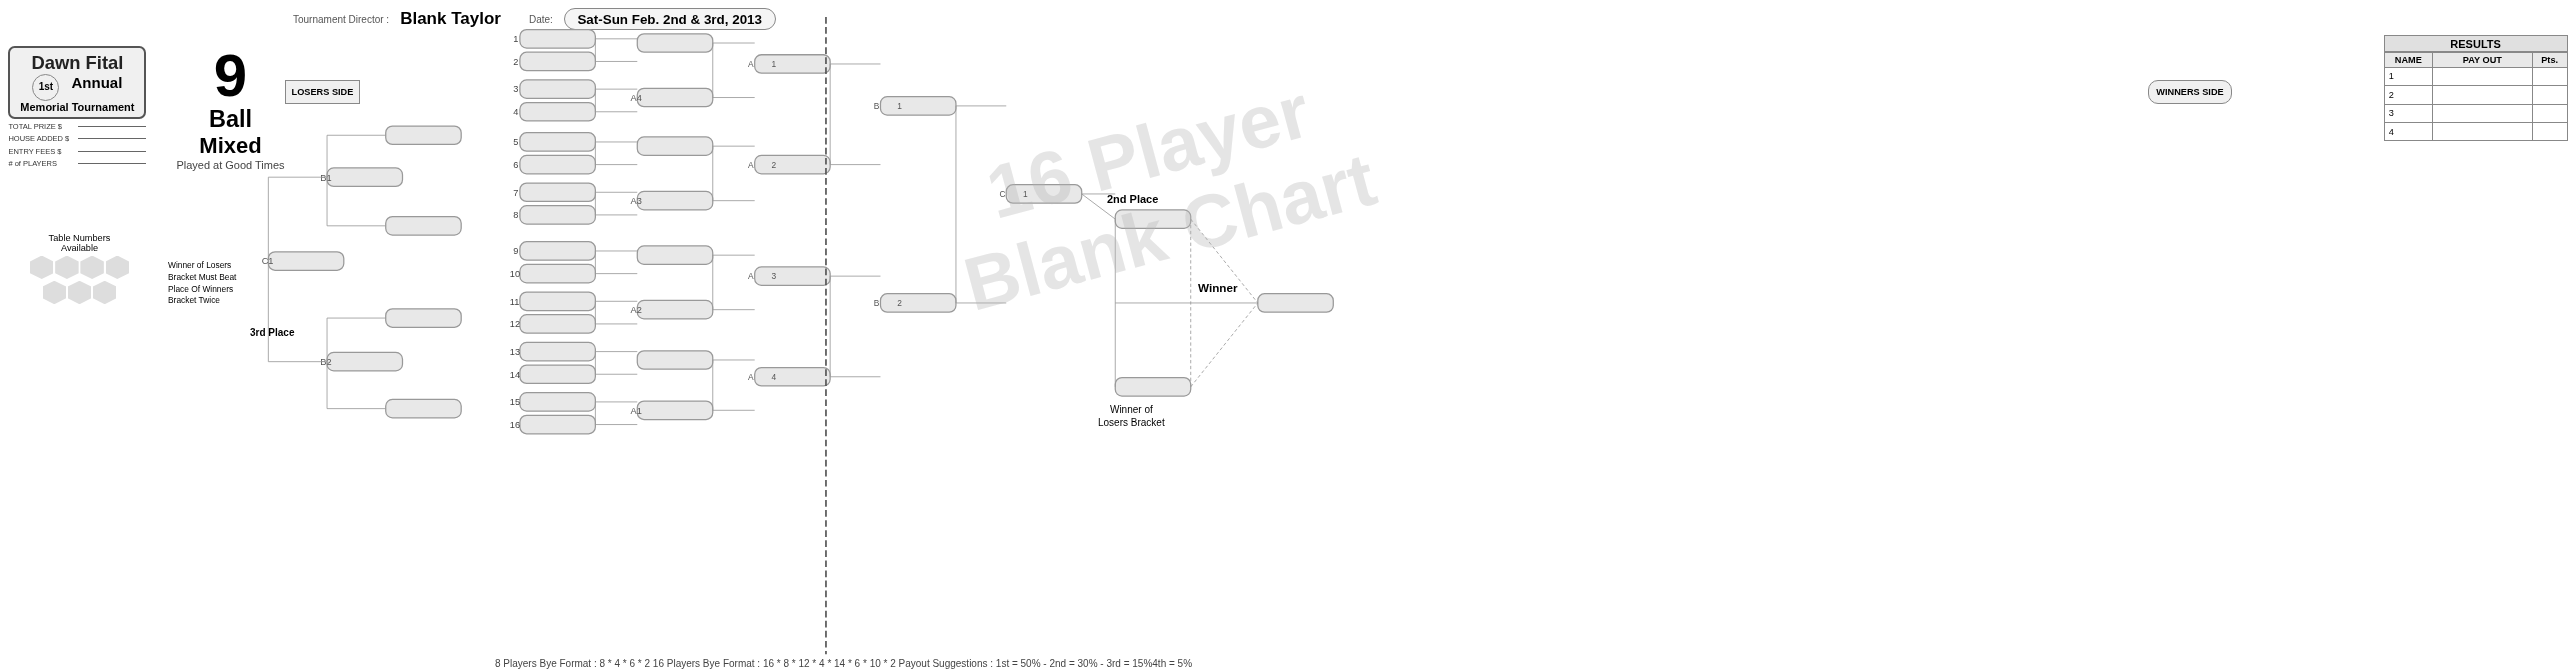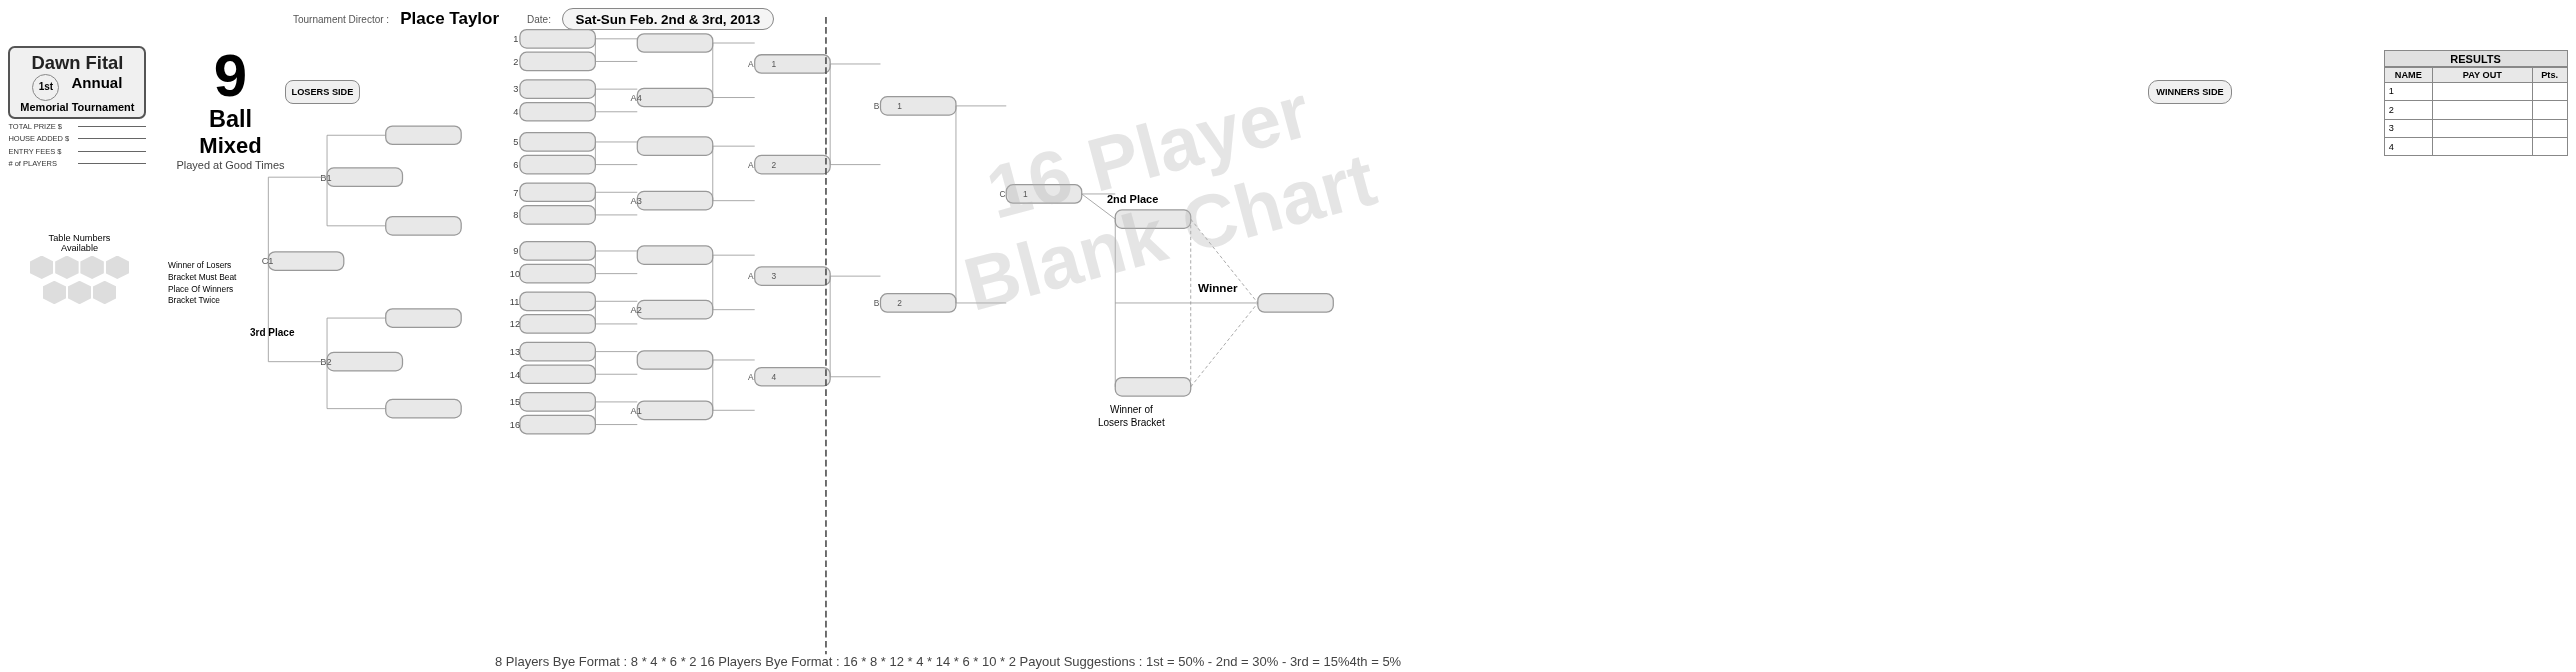--- a/index.html
+++ b/index.html
@@ -169,21 +169,21 @@
     }
 
     
     .losers-label {
       position: absolute;
       top: 80px;
       left: 285px;
       width: 75px;
       height: 23.5px;
       border: 1.3px solid #888;
-      border-radius: 8px;
+      border-radius: 0;
       display: flex;
       align-items: center;
       justify-content: center;
       font-size: 9.2px;
       font-weight: bold;
       background: #f0f0f0;
     }
 
     
     .winners-label {
@@ -214,21 +214,21 @@
       pointer-events: none;
       white-space: nowrap;
       line-height: 1.1;
       text-align: center;
       z-index: 100;
     }
 
     
     .results-table {
       position: absolute;
-      top: 50px;
+      top: 35px;
       right: 8.4px;
       width: 184px;
     }
     .results-title {
       text-align: center;
       font-size: 11px;
       font-weight: bold;
       background: #e0e0e0;
       border: 0.8px solid #888;
       padding: 1.7px;
@@ -251,42 +251,42 @@
     }
     .col-name { width: 25px; }
     .col-pay { width: 75px; }
     .col-pts { width: 25px; }
 
     
     .footer-note {
       position: absolute;
       bottom: 4.2px;
       left: 495px;
-      font-size: 13px;
+      font-size: 10px;
       color: #444;
     }
 
     
     .bracket-area {
       position: absolute;
       top: 0;
       left: 0;
       width: 100%;
       height: 100%;
       pointer-events: none;
     }
   </style>
 </head>
 <body>
 
 <div class="tournament-container">
 
   <div class="header">
     <span style="font-size:10px;color:#555;">Tournament Director :</span>
-    <span style="font-size:17px;font-weight:bold;">Place Taylor</span>
+    <span style="font-size:17px;font-weight:bold;">Blank Taylor</span>
     <span style="font-size:10px;color:#555;margin-left:17px;">Date:</span>
     <span class="header-date">Sat-Sun Feb. 2nd &amp; 3rd, 2013</span>
   </div>
 
   <div class="logo-panel">
     <div class="logo-box">
       <div class="logo-title">Dawn Fital</div>
       <div style="display:flex;align-items:flex-start;justify-content:center;gap:12px;">
         <span class="logo-1st">1st</span>
         <span class="logo-annual">Annual</span>

